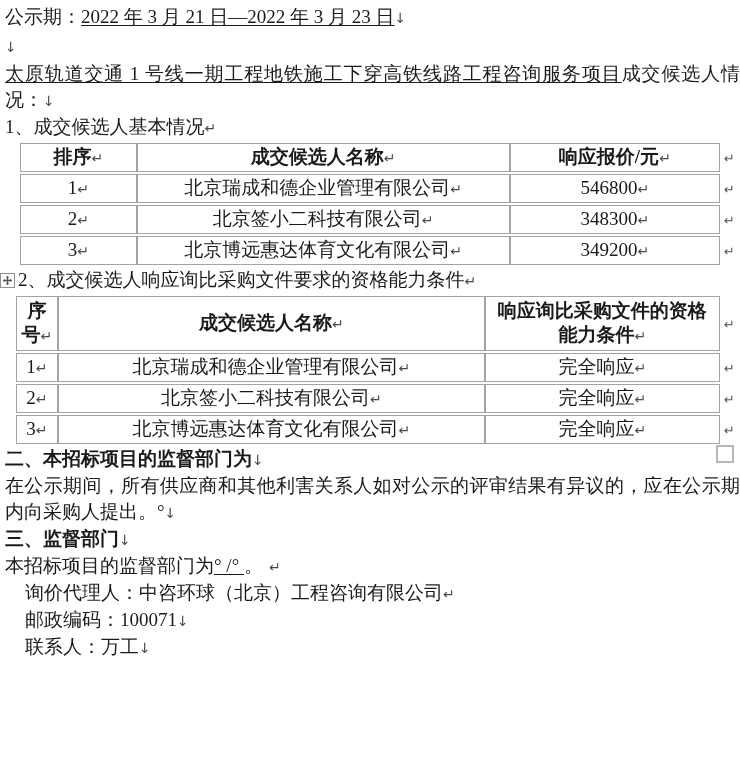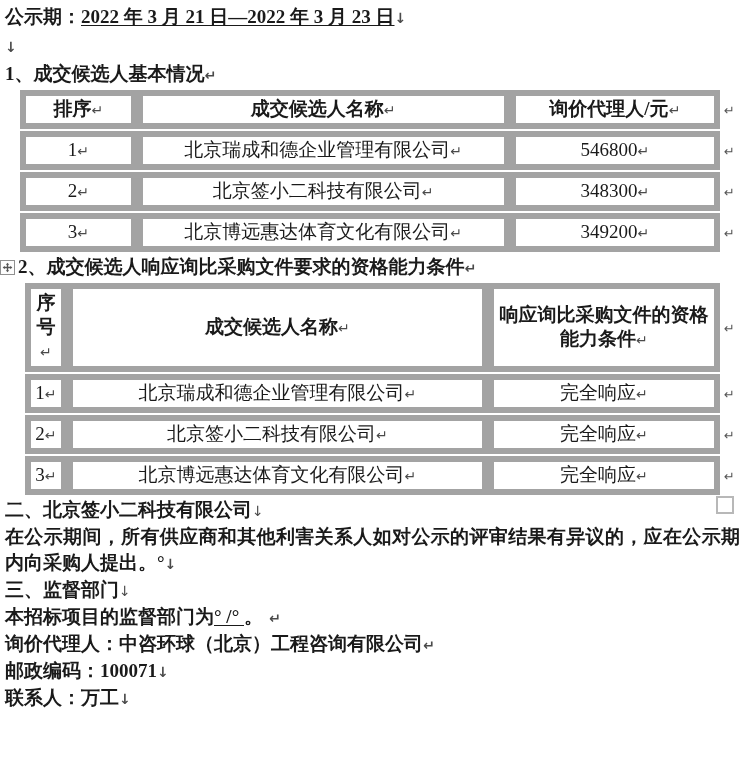--- a/index.html
+++ b/index.html
@@ -2,39 +2,39 @@
 <html><head>
 <meta charset="utf-8">
 <style>
   html,body{margin:0;padding:0;}
   body{
     width:740px;height:782px;overflow:hidden;background:#ffffff;
     font-family:"Liberation Serif","DejaVu Serif",serif;
     font-size:19px;color:#1a1a1a;
   }
   .doc{padding:3px 0 0 5px;width:735px;}
-  p{margin:0;line-height:27px;text-align:justify;font-weight:bold;}
+  p{margin:0;line-height:27px;text-align:justify;}
   p.tight{line-height:26px;}
-  p.bottom{line-height:25px;}
+  p.bottom{line-height:25px;margin-left:20px;}
   .h{font-weight:bold;}
   .u{text-decoration:underline;text-underline-offset:2px;}
   .mark{
     color:#4a4a4a;
     font-family:"DejaVu Sans",sans-serif;
     font-size:14px;
   }
   .edgecell .mark{font-size:13px;color:#555;}
   table{
     border-collapse:separate;border-spacing:0 2px;
     table-layout:fixed;
   }
   .t1{margin-left:15px;}
-  .t2{margin-left:20px;}
+  .t2{margin-left:11px;}
   td,th{
-    border:6px solid #a3a3a3;
+    border:1px solid #a3a3a3;
     text-align:center;vertical-align:middle;
     padding:1px 2px;line-height:24px;
     font-size:19px;overflow:hidden;
   }
   th{font-weight:bold;}
   .t2 th{line-height:24px;padding:2px 4px;}
   .edgecell{border:none !important;text-align:left;padding:0 0 0 4px;}
   .tbl-wrap{position:relative;}
   .move-handle{
     display:inline-block;width:13px;height:13px;
@@ -54,36 +54,37 @@
 <body>
 
 <div class="doc">
 
   <p><span>公示期：</span><span class="u">2022 年 3 月 21 日—2022 年 3 月 23 日</span><span class="mark">↓</span></p>
 
 
   <p><span class="mark">↓</span></p>
 
 
+  <p class="tight"><span class="u">太原轨道交通 1 号线一期工程地铁施工下穿高铁线路工程咨询服务项目</span><span>成交候选人情况：</span><span class="mark">↓</span></p>
 
   <p class="tight"><span>1、成交候选人基本情况</span><span class="mark">↵</span></p>
 
   <div class="tbl-wrap">
     <table class="t1">
       <colgroup>
           <col style="width:117px">
           <col style="width:375px">
           <col style="width:211px">
           <col style="width:20px">
         </colgroup>
       <tbody>
           <tr>
         <th><span>排序</span><span class="mark" style="font-weight:normal">↵</span></th>
         <th><span>成交候选人名称</span><span class="mark" style="font-weight:normal">↵</span></th>
-        <th><span>询价代理人/元</span><span class="mark" style="font-weight:normal">↵</span></th>
+        <th><span>响应报价/元</span><span class="mark" style="font-weight:normal">↵</span></th>
         <td class="edgecell"><span class="mark">↵</span></td>
       </tr>
       <tr>
         <td><span>1</span><span class="mark">↵</span></td>
         <td><span>北京瑞成和德企业管理有限公司</span><span class="mark">↵</span></td>
         <td><span>546800</span><span class="mark">↵</span></td>
         <td class="edgecell"><span class="mark">↵</span></td>
       </tr>
       <tr>
         <td><span>2</span><span class="mark">↵</span></td>
@@ -136,21 +137,21 @@
         <td><span>3</span><span class="mark">↵</span></td>
         <td><span>北京博远惠达体育文化有限公司</span><span class="mark">↵</span></td>
         <td><span>完全响应</span><span class="mark">↵</span></td>
         <td class="edgecell"><span class="mark">↵</span></td>
       </tr>
     </tbody>
       </table>
     <div class="resize-handle"></div>
   </div>
 
-  <p class="h tight"><span>二、北京签小二科技有限公司</span><span class="mark" style="font-weight:normal">↓</span></p>
+  <p class="h tight"><span>二、本招标项目的监督部门为</span><span class="mark" style="font-weight:normal">↓</span></p>
 
   <p class="tight"><span>在公示期间，所有供应商和其他利害关系人如对公示的评审结果有异议的，应在公示期内向采购人提出。°</span><span class="mark">↓</span></p>
 
   <p class="h tight"><span>三、监督部门</span><span class="mark" style="font-weight:normal">↓</span></p>
 
   <p class="tight"><span>本招标项目的监督部门为</span><span class="u" style="white-space:pre">° /° </span><span class="sp-after">。</span><span class="mark">↵</span></p>
 
 
   <p class="bottom"><span>询价代理人：中咨环球（北京）工程咨询有限公司</span><span class="mark">↵</span></p>
   <p class="bottom"><span>邮政编码：100071</span><span class="mark">↓</span></p>

